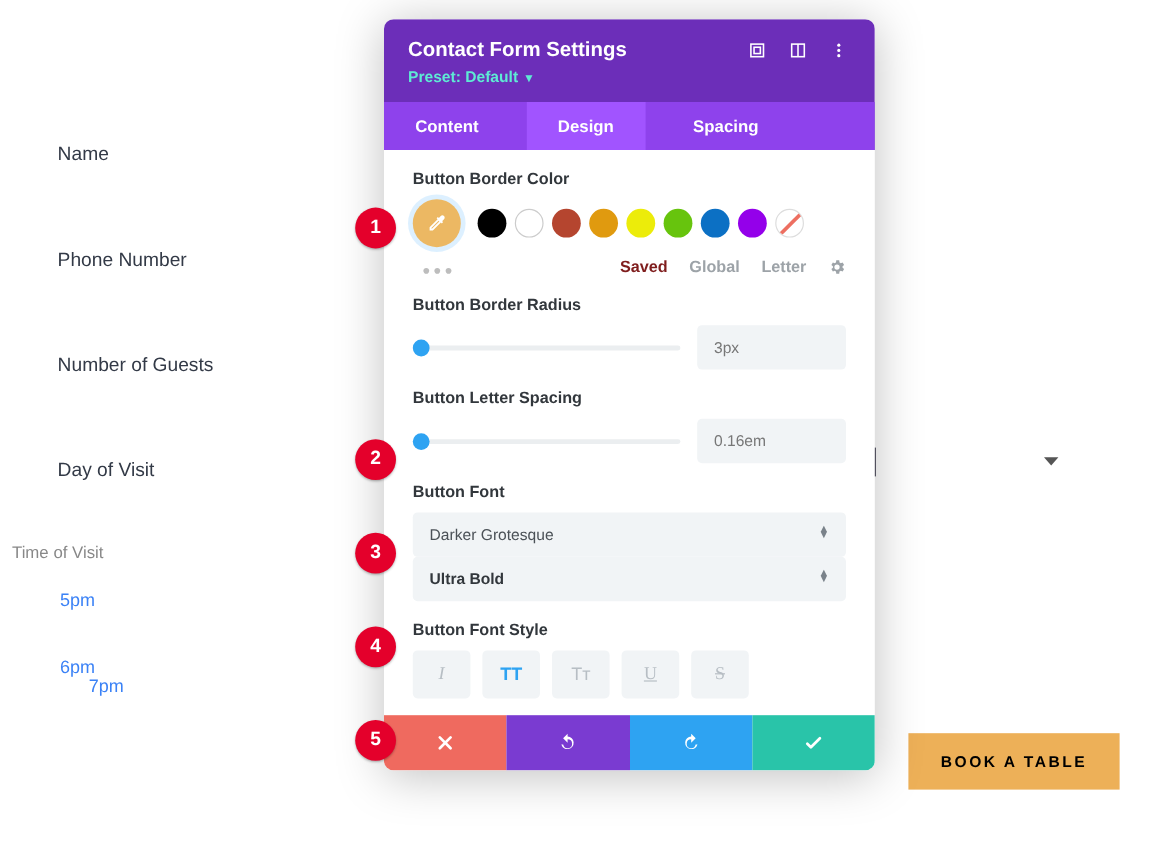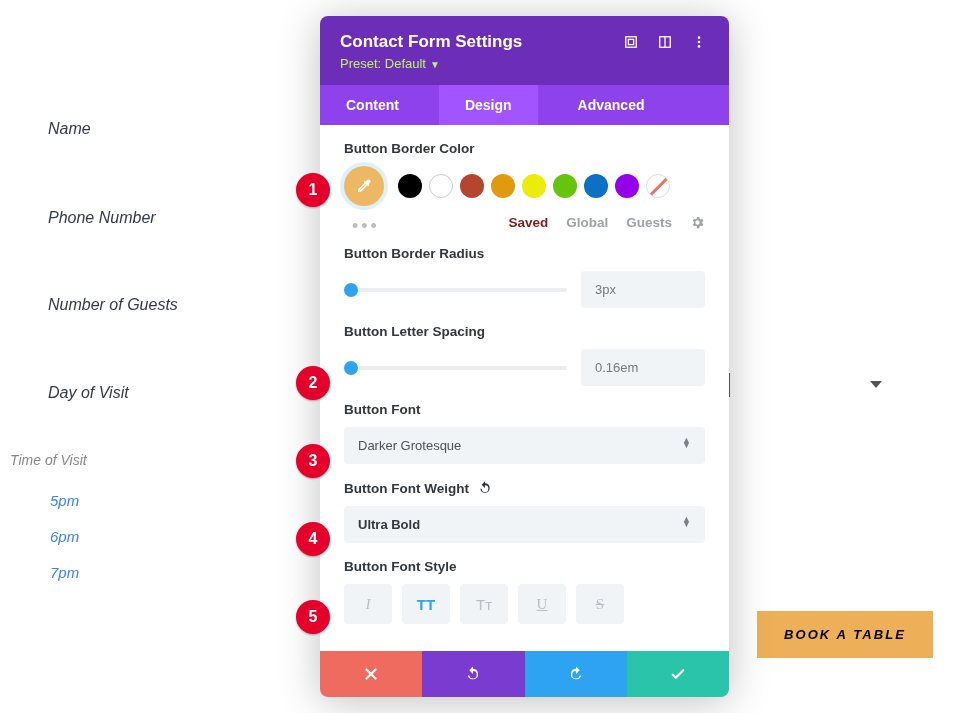--- a/index.html
+++ b/index.html
@@ -9,32 +9,32 @@
     width: 960px;
     height: 713px;
     position: relative;
     overflow: hidden;
   }
 
   
   .form-bg {
     position: absolute;
     left: 0; top: 0;
-    width: 960px; height: 543px; font-style: italic;
+    width: 960px; height: 543px;
   }
   .field { position: absolute; left: 48px; font-size: 16px; color: #333a47; }
   .field-name { top: 120px; }
   .field-phone { top: 209px; }
   .field-guests { top: 296px; }
   .field-day { top: 384px; }
   .tov-label { position: absolute; left: 10px; top: 452px; font-size: 14px; color: #888; }
   .time-opt { position: absolute; left: 50px; font-size: 15px; color: #3b82f6; }
   .time-5 { top: 492px; }
-  .time-6 { top: 528px; }
-  .time-7 { top: 564px; }
+  .time-6 { top: 548px; }
+  .time-7 { top: 564px; margin-left: 24px; }
 
   .drop-caret {
     position: absolute;
     left: 870px; top: 381px;
     width: 0; height: 0;
     border-left: 6px solid transparent;
     border-right: 6px solid transparent;
     border-top: 7px solid #555;
   }
   .drop-bar {
@@ -67,34 +67,34 @@
     overflow: hidden;
   }
   .panel-header { background: #6c2eb9; color: #fff; }
   .panel-title-row {
     display: flex; align-items: center; padding: 16px 20px 4px 20px;
   }
   .panel-title { font-size: 17px; font-weight: 700; flex: 1; }
   .header-icon {
     width: 20px; height: 20px; margin-left: 14px; display:flex;align-items:center;justify-content:center;
   }
-  .panel-sub { font-size: 13px; padding: 0 20px 14px 20px; color: #bef264; font-weight:400;}
+  .panel-sub { font-size: 13px; padding: 0 20px 14px 20px; color: #5eead4; font-weight:700;}
   .panel-sub .caret { margin-left:4px; font-size: 10px; }
 
   .tabs { display: flex; background: #8e42ec; gap: 14px; }
   .tab {
     flex: 0 0 auto;
     padding: 12px 26px;
     font-size: 14px;
     font-weight: 700;
     color: #fff;
   }
   .tab.active { background: #a154ff; }
 
-  .panel-body { padding: 16px 24px 27px 24px; position: relative; }
+  .panel-body { padding: 16px 24px 14px 24px; position: relative; }
 
   .section-label {
     font-size: 13.5px; font-weight: 700; color: #32373c;
     margin-top: 16px; margin-bottom: 10px;
   }
   .section-label:first-child { margin-top: 0; }
 
   .swatch-row { display: flex; align-items: center; gap: 2px; }
   .eyedrop {
     width: 40px; height: 40px; border-radius: 50%;
@@ -208,21 +208,21 @@
             <circle cx="8" cy="13" r="1.5"></circle>
           </svg>
       </div>
     </div>
     <div class="panel-sub">
       <span>Preset: Default</span><span class="caret">▼</span>
     </div>
     <div class="tabs">
       <div class="tab">Content</div>
       <div class="tab active">Design</div>
-      <div class="tab">Advanced</div>
+      <div class="tab">Spacing</div>
     </div>
   </div>
 
   <div class="panel-body">
     <div class="section-label">Button Border Color</div>
     <div class="swatch-row">
       <div class="eyedrop">
         <svg viewBox="0 0 24 24" width="18" height="18" fill="#fff">
             <path d="M20 4c-1-1-2.6-1-3.6 0l-2.1 2.1-1.1-1.1-1.4 1.4 1.1 1.1L4 16.4V20h3.6l8.9-8.9 1.1 1.1 1.4-1.4-1.1-1.1L20 7.6c1-1 1-2.6 0-3.6zM6.8 18H6v-.8l8-8 .8.8-8 8z"></path>
           </svg>
@@ -234,21 +234,21 @@
       <div class="swatch sw-yellow"></div>
       <div class="swatch sw-green"></div>
       <div class="swatch sw-blue"></div>
       <div class="swatch sw-purple"></div>
       <div class="swatch sw-none"></div>
     </div>
     <span class="dots">•••</span>
     <div class="meta-row">
       <span class="saved">Saved</span>
       <span>Global</span>
-      <span>Guests</span>
+      <span>Letter</span>
       <span class="gear">
         <svg viewBox="0 0 24 24" width="15" height="15" fill="#9da3a8">
             <path d="M19.4 13a7.5 7.5 0 000-2l2.1-1.6-2-3.4-2.5 1a7.4 7.4 0 00-1.7-1L15 3h-4l-.3 2.9a7.4 7.4 0 00-1.7 1l-2.5-1-2 3.4L6.6 11a7.5 7.5 0 000 2l-2.1 1.6 2 3.4 2.5-1a7.4 7.4 0 001.7 1L11 21h4l.3-2.9a7.4 7.4 0 001.7-1l2.5 1 2-3.4L19.4 13zM12 15.5A3.5 3.5 0 1115.5 12 3.5 3.5 0 0112 15.5z"></path>
           </svg>
       </span>
     </div>
 
     <div class="section-label">Button Border Radius</div>
     <div class="slider-row">
       <div class="slider">
@@ -265,28 +265,20 @@
       <div class="value-box">0.16em</div>
     </div>
 
     <div class="section-label">Button Font</div>
     <div class="select-box">
       <span>Darker Grotesque</span>
         <span class="spacer"></span>
       <span class="chev-col">▲<br>▼</span>
     </div>
 
-    <div class="section-label label-row">
-      <span>Button Font Weight</span>
-      <span class="reset-ic">
-        <svg viewBox="0 0 24 24" width="16" height="16" fill="#32373c">
-            <path d="M12 5V2L7 7l5 5V8a5 5 0 11-5 5H5a7 7 0 107-8z"></path>
-          </svg>
-      </span>
-    </div>
     <div class="select-box bold">
       <span>Ultra Bold</span>
         <span class="spacer"></span>
       <span class="chev-col">▲<br>▼</span>
     </div>
 
     <div class="section-label">Button Font Style</div>
     <div class="style-row">
       <div class="style-btn">
           <i>I</i>

